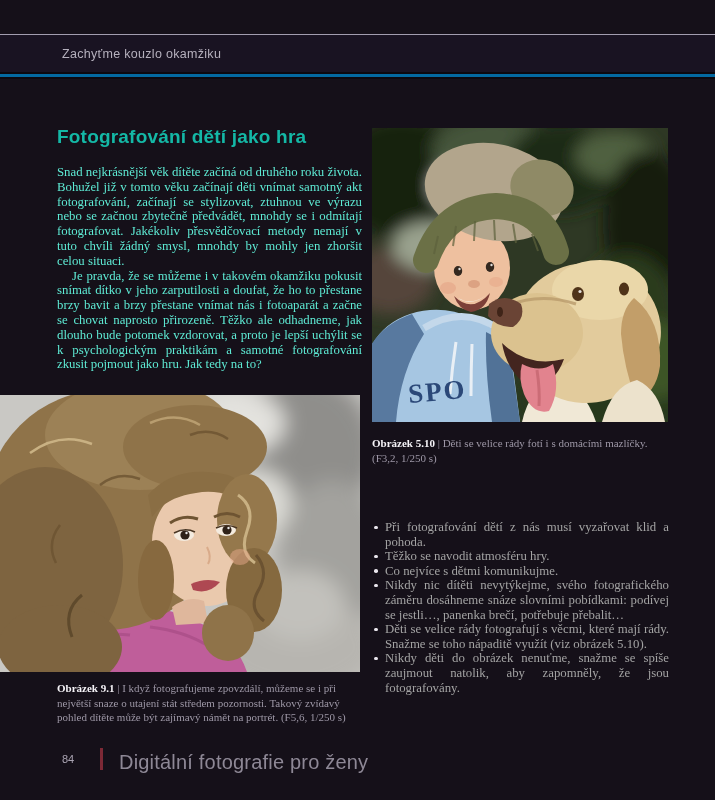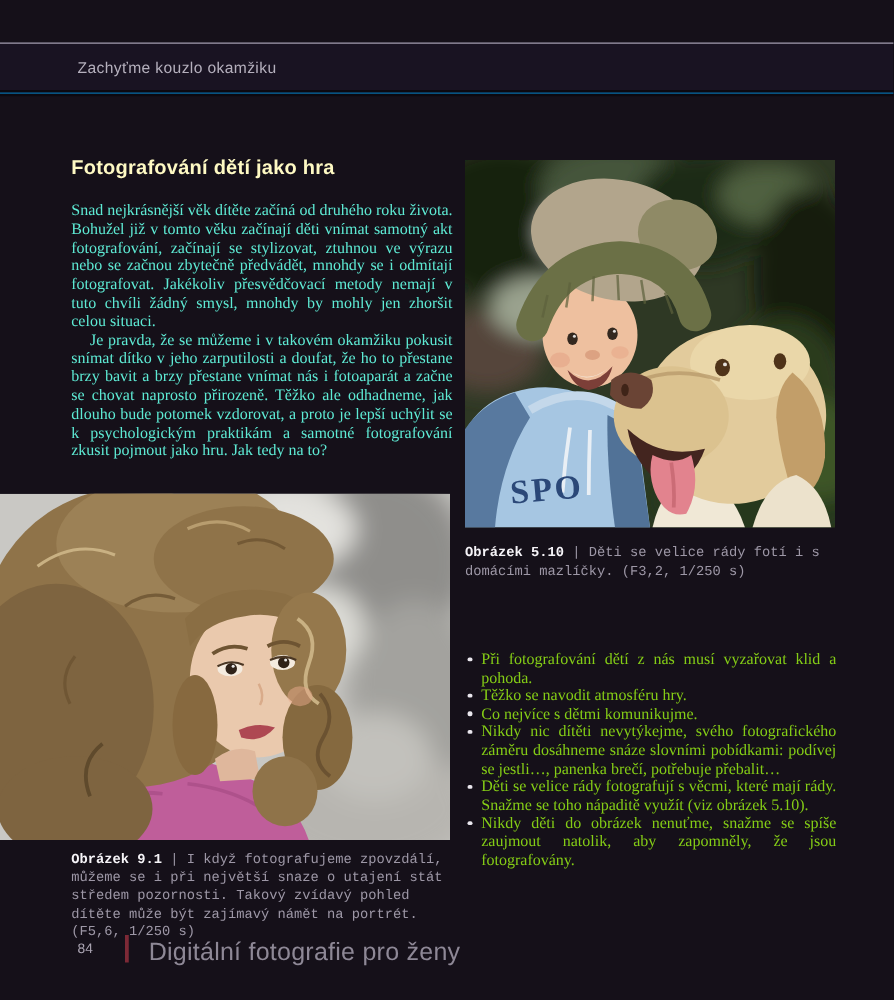--- a/index.html
+++ b/index.html
@@ -7,57 +7,57 @@
     position:relative;width:715px;height:800px;overflow:hidden;
     background:#151019;
     font-family:"Liberation Sans",sans-serif;
     -webkit-font-smoothing:antialiased;
   }
   
   .header-band{
     position:absolute;left:0;top:34px;width:715px;height:39px;
     background:#191322;
     border-top:1px solid #a29daf;
-    border-bottom:1px solid #0369a1;
+    border-bottom:3px solid #0369a1;
     box-shadow:0 -2px 0 #0c0910 inset, 0 2px 0 #0c0910;
   }
   .header-title{
     position:absolute;left:62px;top:12px;
     font-size:12.5px;color:#b5b0bd;letter-spacing:.3px;
   }
   
   .article{position:absolute;left:57px;top:126px;width:305px;}
   .section-heading{
-    margin:0 0 17px 0;font-size:16px;font-weight:bold;color:#fef9c3;letter-spacing:.2px;
+    margin:0 0 17px 0;font-size:19px;font-weight:bold;color:#14b8a6;letter-spacing:.2px;
   }
   .article p{
     margin:0;font-family:"Liberation Serif",serif;
     font-size:12.8px;line-height:14.8px;color:#5eead4;
     text-align:justify;
   }
   .article p + p{text-indent:15px;}
   
   .photo-top{position:absolute;left:372px;top:128px;width:296px;height:294px;}
   .photo-bottom{position:absolute;left:0;top:395px;width:360px;height:277px;}
   .photo-top svg,.photo-bottom svg{display:block;}
   
   .caption{
     position:absolute;font-size:11px;line-height:14.6px;color:#9d97a6;
-    font-family:Liberation Mono, monospace;
+    font-family:Liberation Serif, serif;
   }
   .caption .caption-label{font-weight:bold;color:#f5f3f7;}
   .caption-510{left:372px;top:436px;width:296px;}
   .caption-59{left:57px;top:681px;width:306px;}
   
   .tips{position:absolute;left:372px;top:520px;width:297px;}
   .tips ul{list-style:none;margin:0;padding:0;}
   .tips li{
     position:relative;padding-left:13px;
     font-family:"Liberation Serif",serif;
-    font-size:12.8px;line-height:14.6px;color:#84cc16;text-align:justify;
+    font-size:12.8px;line-height:14.6px;color:#a3a3a3;text-align:justify;
   }
   .bullet-dot{
     position:absolute;left:2px;top:5.5px;width:3.5px;height:3.5px;
     border-radius:50%;background:#eae7ee;
   }
   
   .page-num{position:absolute;left:62px;top:753px;font-size:11px;color:#aaa4b2;}
   .footer-bar{position:absolute;left:100px;top:748px;width:3px;height:22px;background:#7d2936;}
   .book-title{position:absolute;left:119px;top:751px;font-size:20px;color:#8e8896;letter-spacing:.2px;}
 </style>

